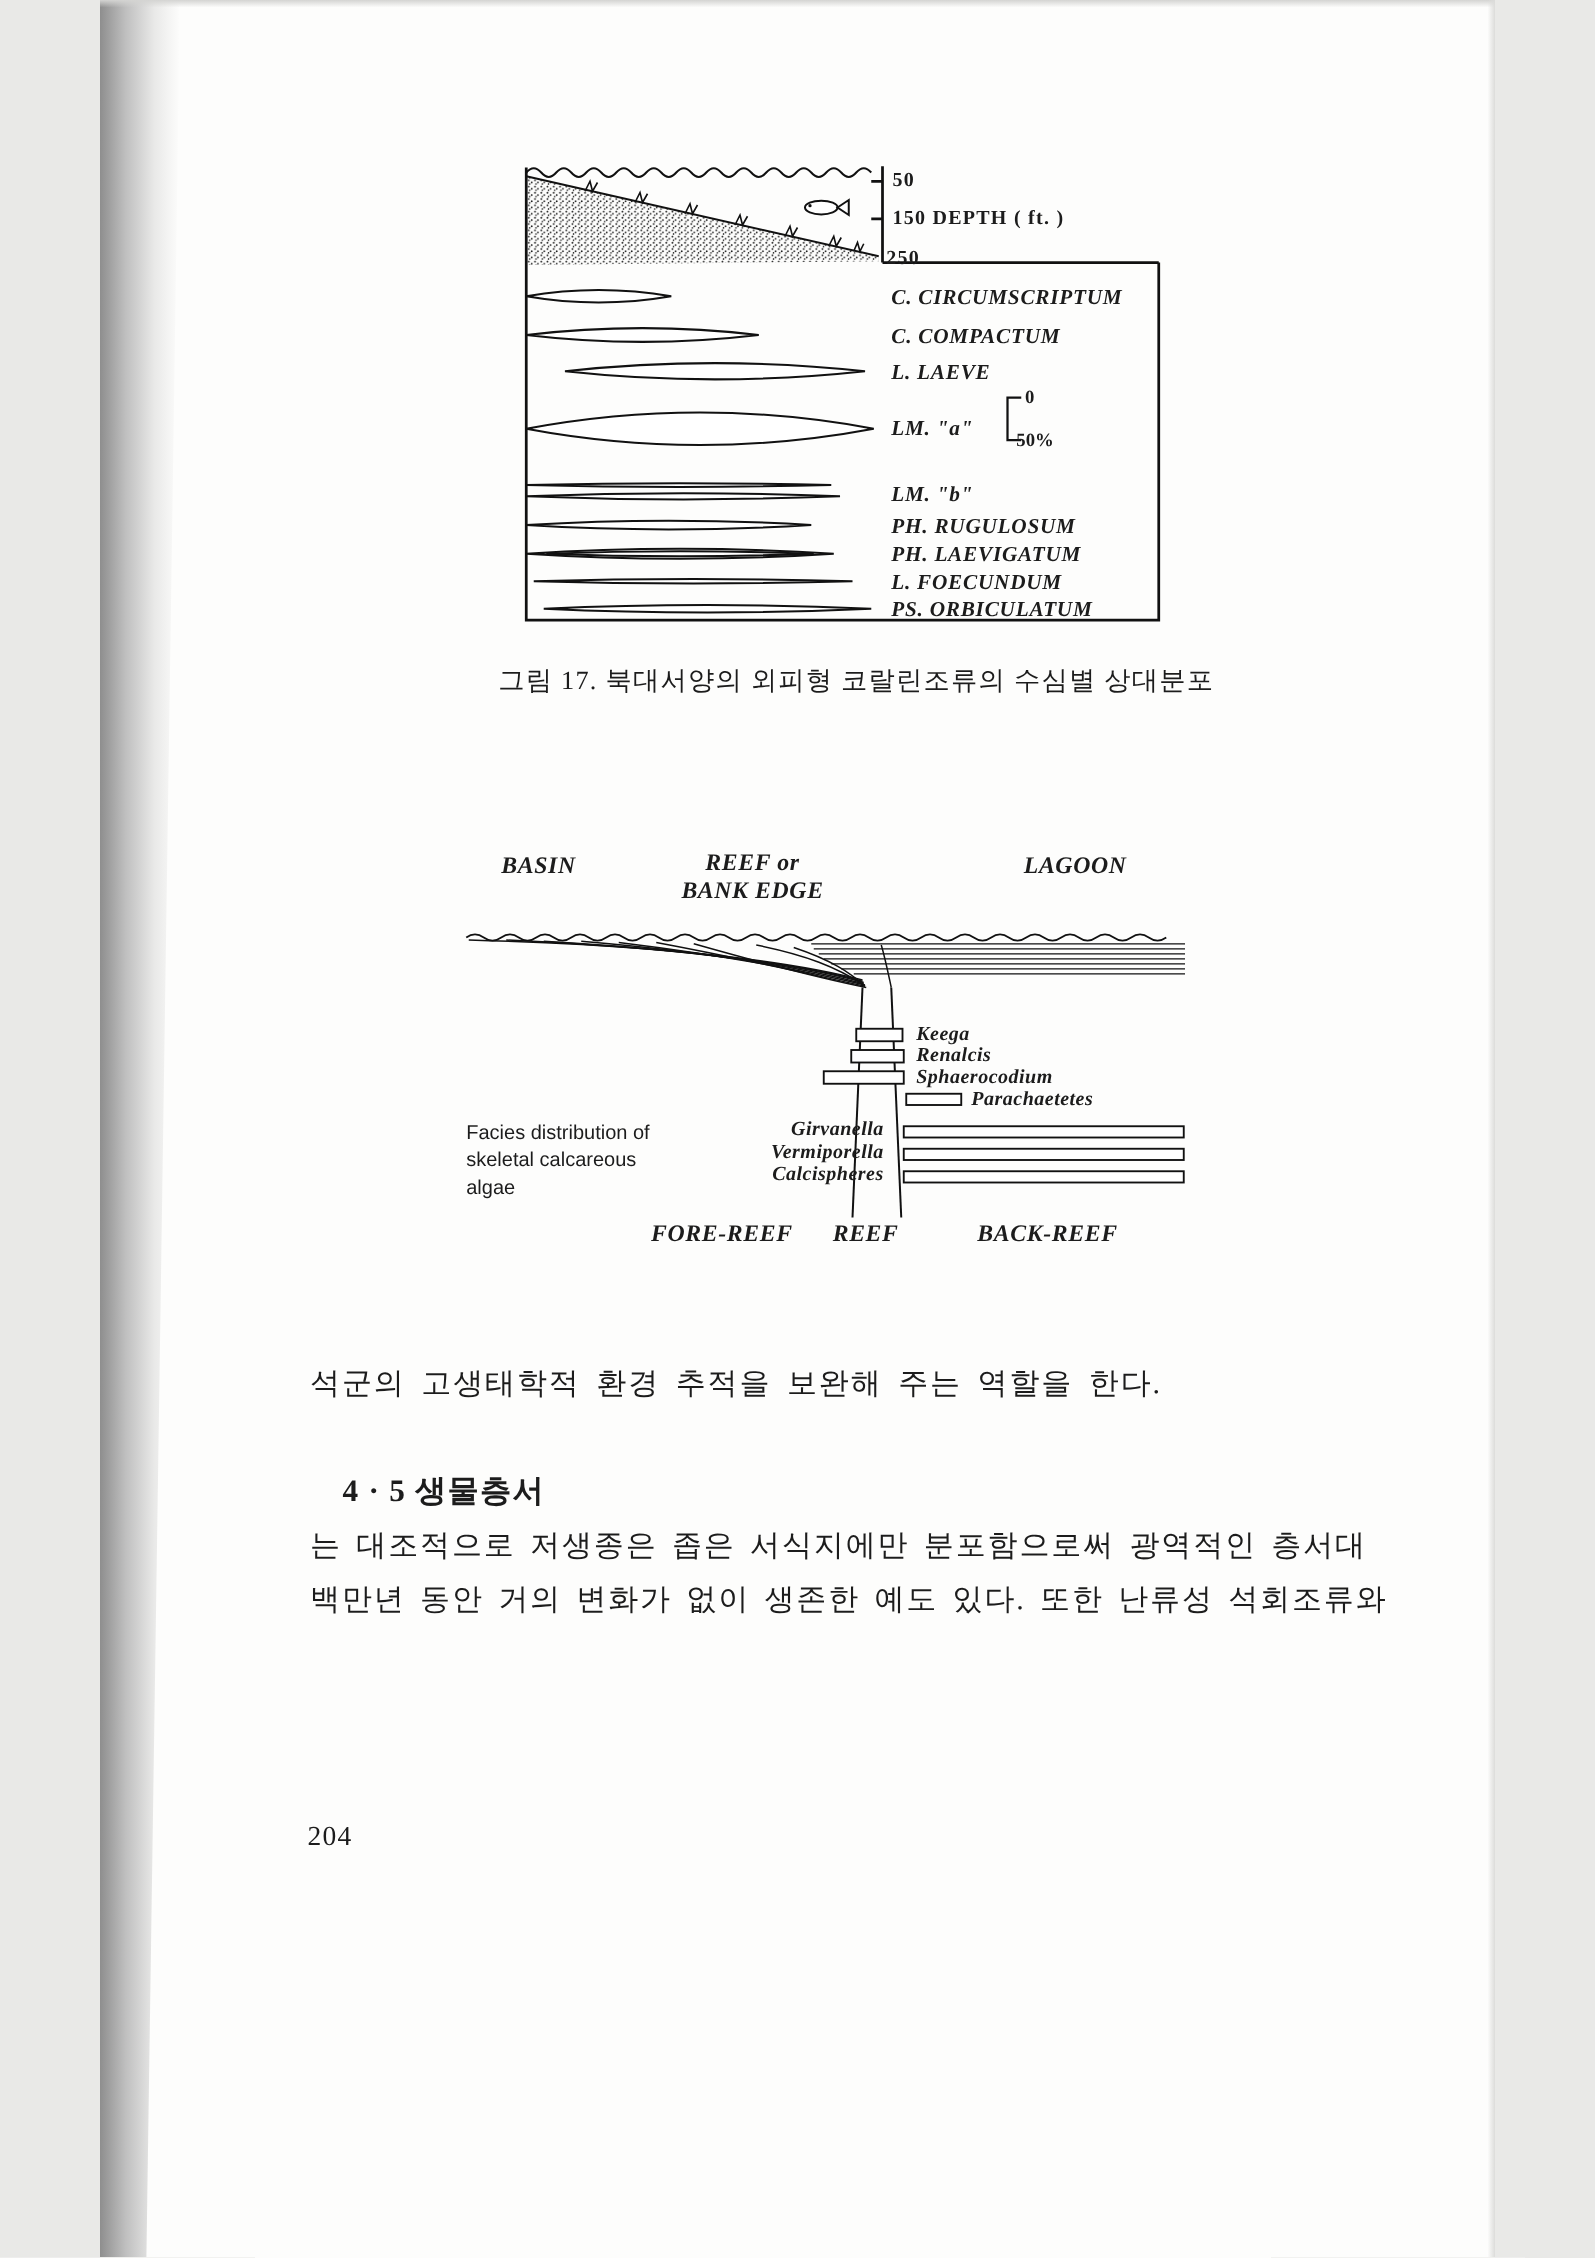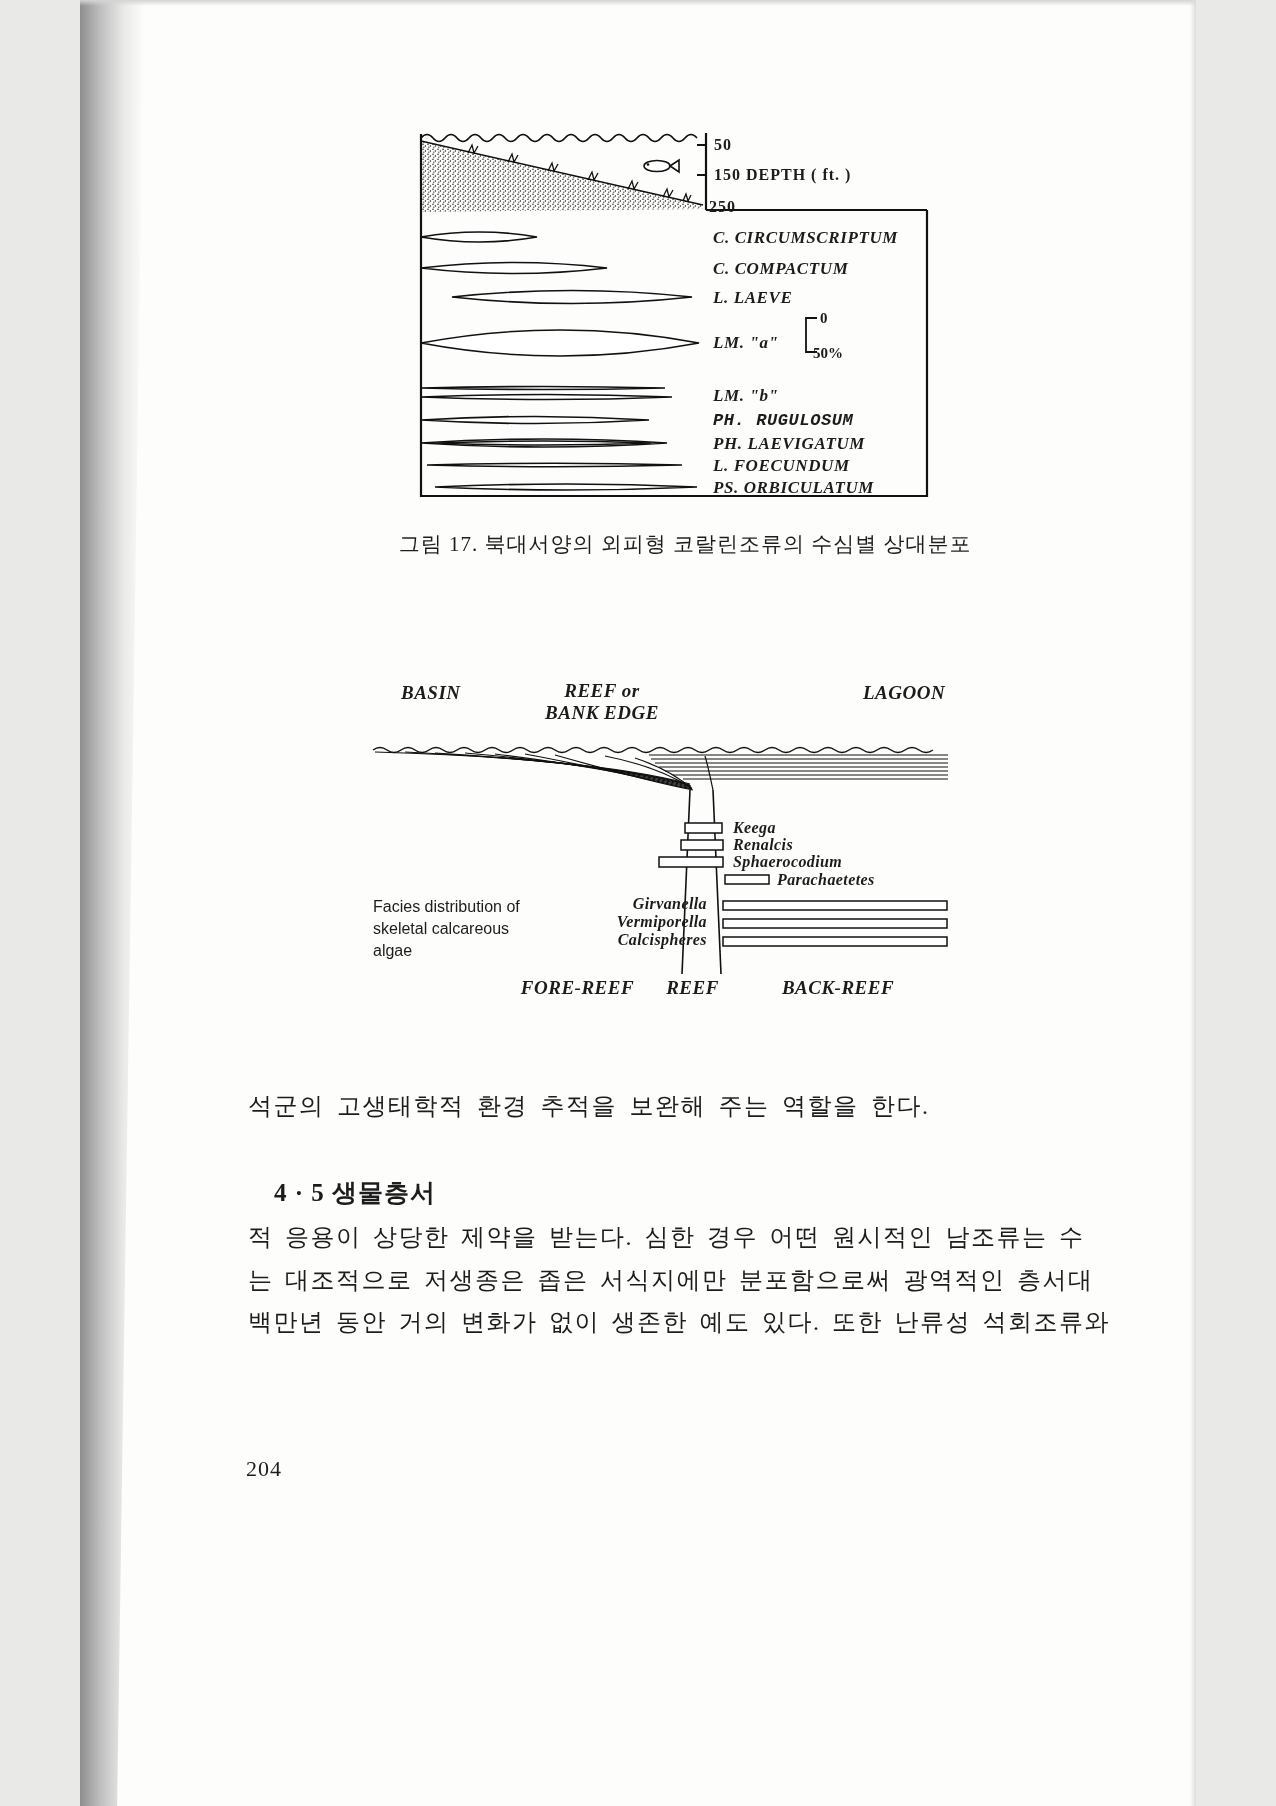--- a/index.html
+++ b/index.html
@@ -19,38 +19,38 @@
   .edge-right { position:absolute; top:0; right:0; width:6px; height:100%;
     background:linear-gradient(to left,#dcdcda,rgba(255,255,255,0)); }
 
   
   .fig17 { position:absolute; left:337px; top:128px; width:515px; height:372px; }
   .fig17 svg { position:absolute; left:0; top:0; }
   .fig-label { position:absolute; white-space:nowrap;
     font:italic bold 17px "Liberation Serif",serif; letter-spacing:0.6px; }
   .sp0 { left:296px; top:100px; } .sp1 { left:296px; top:131px; }
   .sp2 { left:296px; top:160px; } .sp3 { left:296px; top:205px; }
-  .sp4 { left:296px; top:258px; } .sp5 { left:296px; top:283px;font-family:Liberation Mono, monospace; }
+  .sp4 { left:296px; top:258px; } .sp5 { left:296px; top:283px; }
   .sp6 { left:296px; top:306px; } .sp7 { left:296px; top:328px; }
   .sp8 { left:296px; top:350px; }
   .depth-lb { position:absolute; white-space:nowrap;
     font:bold 16px "Liberation Serif",serif; letter-spacing:1px; }
   .d50 { left:297px; top:8px; } .d150 { left:297px; top:38px; } .d250 { left:292px; top:70px; }
   .scale-lb { position:absolute; font:bold 15px "Liberation Serif",serif; }
   .sc0 { left:403px; top:182px; } .sc50 { left:396px; top:217px; }
 
   
   .fig18 { position:absolute; left:285px; top:672px; width:600px; height:340px; }
   .fig18 svg { position:absolute; left:0; top:0; }
   .env-lb { position:absolute; font:italic bold 19px "Liberation Serif",serif;
     letter-spacing:0.5px; white-space:nowrap; }
   .basin { left:36px; top:10px; }
   .reef-or { left:162px; top:8px; width:150px; text-align:center; }
   .bank-edge { left:162px; top:30px; width:150px; text-align:center; }
-  .lagoon { left:498px; top:10px; }
+  .lagoon { left:454px; top:10px; }
   .taxon-lb { position:absolute; font:italic bold 16px "Liberation Serif",serif;
     letter-spacing:0.4px; white-space:nowrap; }
   .keega { left:368px; top:147px; } .renalcis { left:368px; top:164px; }
   .sphaerocodium { left:368px; top:181px; } .parachaetetes { left:412px; top:199px; }
   .girvanella { left:226px; top:223px; width:116px; text-align:right; }
   .vermiporella { left:214px; top:241px; width:128px; text-align:right; }
   .calcispheres { left:224px; top:259px; width:118px; text-align:right; }
   .facies-note { position:absolute; left:8px; top:224px; width:190px;
     font:16px "Liberation Sans","DejaVu Sans",sans-serif; line-height:22px; white-space:pre-line; }
   .zone-lb { position:absolute; font:italic bold 19px "Liberation Serif",serif;
@@ -210,18 +210,17 @@
 algae</div>
 
     <div class="zone-lb fore-reef">FORE-REEF</div>
     <div class="zone-lb reef-b">REEF</div>
     <div class="zone-lb back-reef">BACK-REEF</div>
   </div>
 
   <div class="body-line">석군의 고생태학적 환경 추적을 보완해 주는 역할을 한다.</div>
   <div class="heading">4 · 5 생물층서</div>
   <div class="para">
-    <div class="pline">적 응용이 상당한 제약을 받는다. 심한 경우 어떤 원시적인 남조류는 수</div>
     <div class="pline">는 대조적으로 저생종은 좁은 서식지에만 분포함으로써 광역적인 층서대</div>
     <div class="pline">백만년 동안 거의 변화가 없이 생존한 예도 있다. 또한 난류성 석회조류와</div>
   </div>
   <div class="page-num">204</div>
 </div>
 
 </body></html>

